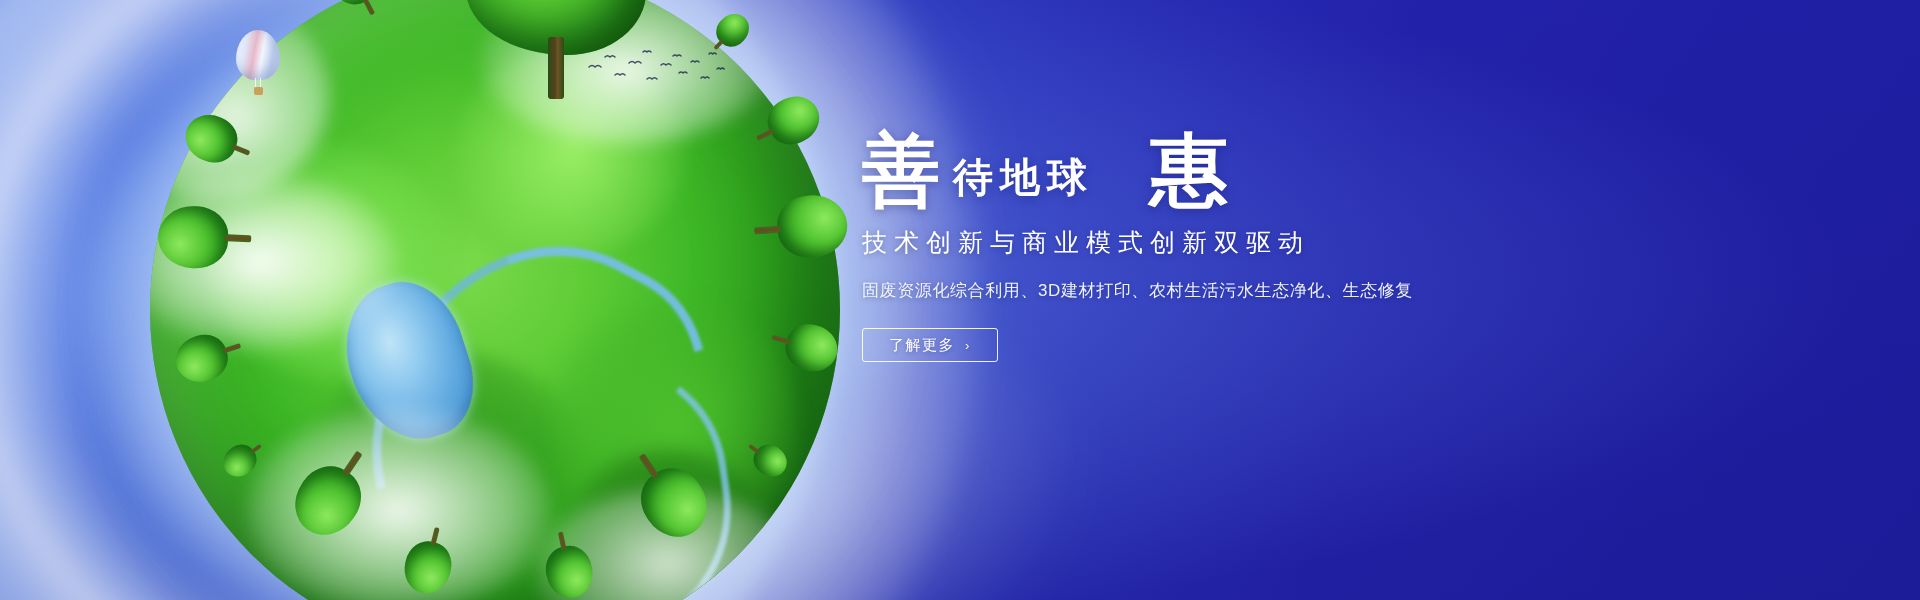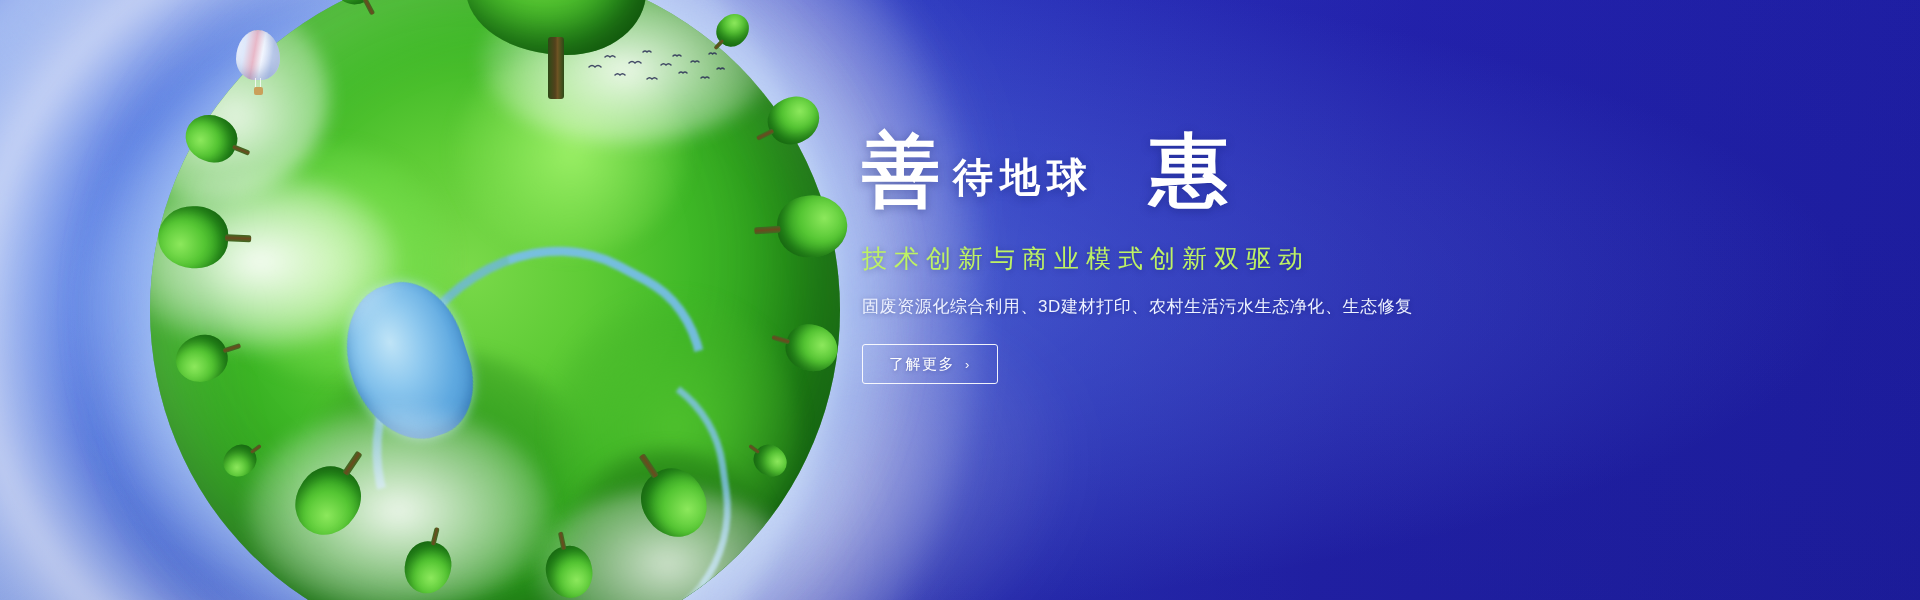--- a/index.html
+++ b/index.html
@@ -323,22 +323,22 @@
     font-size:40px;
     font-weight:700;
     letter-spacing:7px;
     margin-left:12px;
     position:relative;
     top:-6px;
   }
   .hl-gap { display:inline-block; width:56px; }
 
   .subtitle {
-    margin-top:32px;
-    color:#bef264;
+    margin-top:16px;
+    color:#ffffff;
     font-size:25px;
     letter-spacing:7px;
     white-space:nowrap;
     text-shadow:0 1px 6px rgba(10,20,90,.35);
   }
   .desc {
     margin-top:20px;
     color:#eef2ff;
     font-size:17px;
     letter-spacing:.6px;
@@ -346,21 +346,21 @@
     text-shadow:0 1px 5px rgba(10,20,90,.35);
   }
 
   .cta {
     display:inline-flex;
     align-items:center;
     justify-content:center;
     gap:10px;
     margin-top:26px;
     padding:0 26px;
-    height:40px;
+    height:34px;
     min-width:115px;
     border:1px solid rgba(255,255,255,.92);
     border-radius:3px;
     background:transparent;
     color:#ffffff;
     font-size:15px;
     letter-spacing:1.5px;
     cursor:pointer;
     text-shadow:0 1px 4px rgba(10,20,90,.3);
   }

